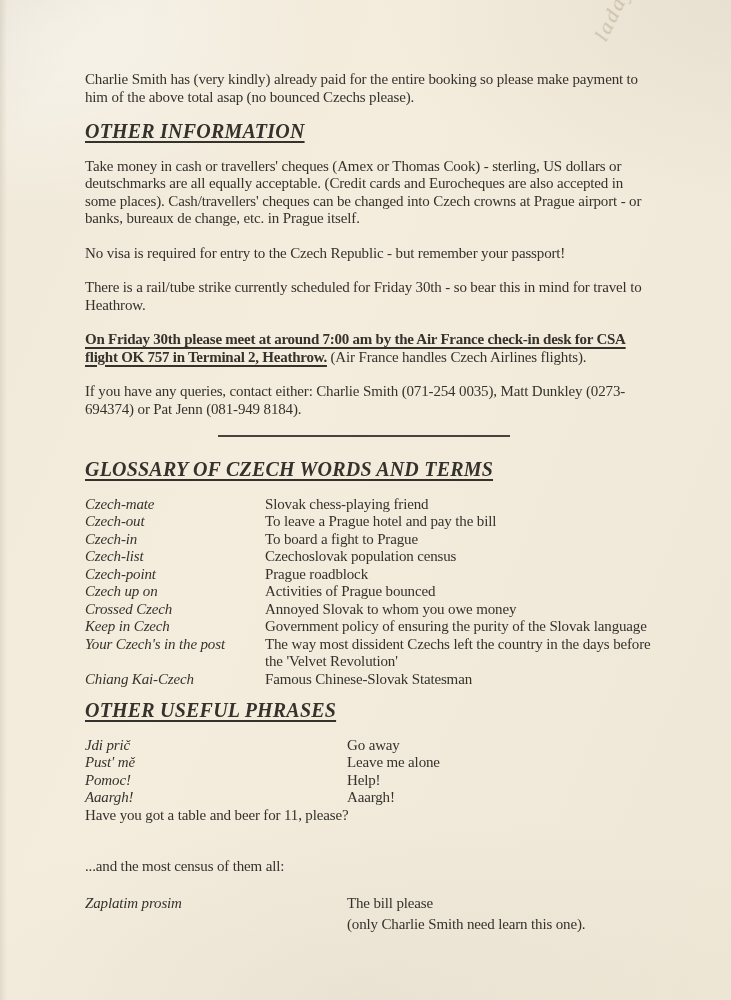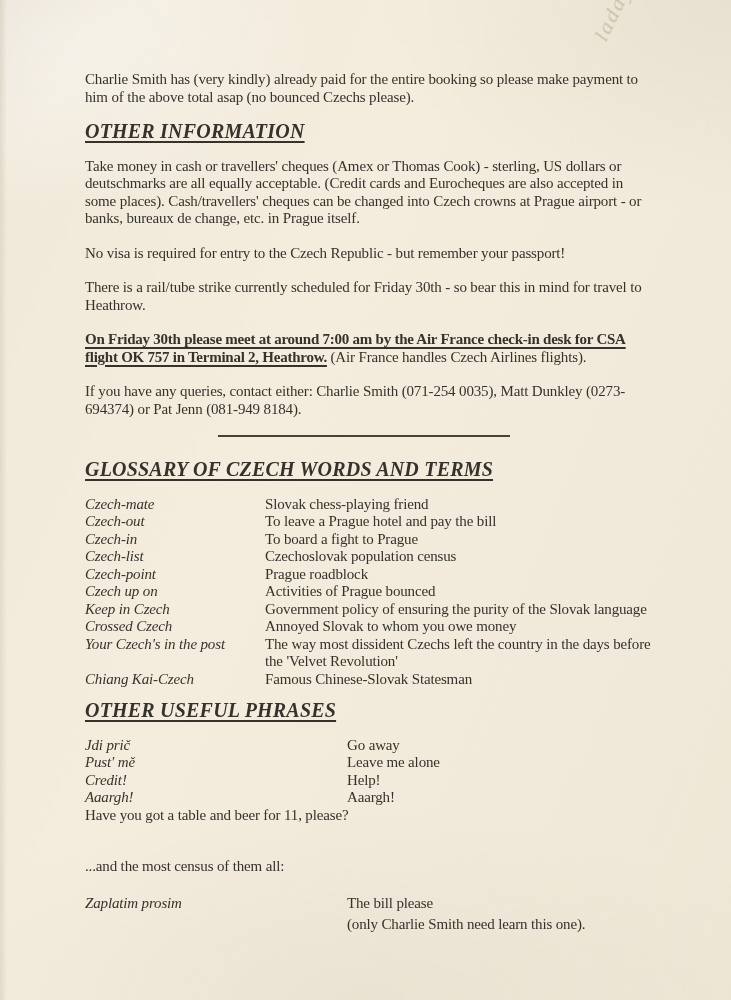--- a/index.html
+++ b/index.html
@@ -147,28 +147,28 @@
       </div>
       <div class="row">
         <span class="term">Czech-point</span>
         <span class="def">Prague roadblock</span>
       </div>
       <div class="row">
         <span class="term">Czech up on</span>
         <span class="def">Activities of Prague bounced</span>
       </div>
       <div class="row">
+        <span class="term">Crossed Czech</span>
+        <span class="def">Annoyed Slovak to whom you owe money</span>
+      </div>
+      <div class="row">
         <span class="term">Keep in Czech</span>
         <span class="def">Government policy of ensuring the purity of the Slovak language</span>
       </div>
       <div class="row">
-        <span class="term">Crossed Czech</span>
-        <span class="def">Annoyed Slovak to whom you owe money</span>
-      </div>
-      <div class="row">
         <span class="term">Your Czech's in the post</span>
         <span class="def">The way most dissident Czechs left the country in the days before the 'Velvet Revolution'</span>
       </div>
       <div class="row">
         <span class="term">Chiang Kai-Czech</span>
         <span class="def">Famous Chinese-Slovak Statesman</span>
       </div>
     </div>
 
     <h2 class="heading">OTHER USEFUL PHRASES</h2>
@@ -176,21 +176,21 @@
     <div class="two-col phrases">
       <div class="row">
         <span class="term">Jdi prič</span>
         <span class="def">Go away</span>
       </div>
       <div class="row">
         <span class="term">Pust' mě</span>
         <span class="def">Leave me alone</span>
       </div>
       <div class="row">
-        <span class="term">Credit!</span>
+        <span class="term">Pomoc!</span>
         <span class="def">Help!</span>
       </div>
       <div class="row">
         <span class="term">Aaargh!</span>
         <span class="def">Aaargh!</span>
       </div>
       <div class="row">
         <span class="def">Have you got a table and beer for 11, please?</span>
       </div>
     </div>

